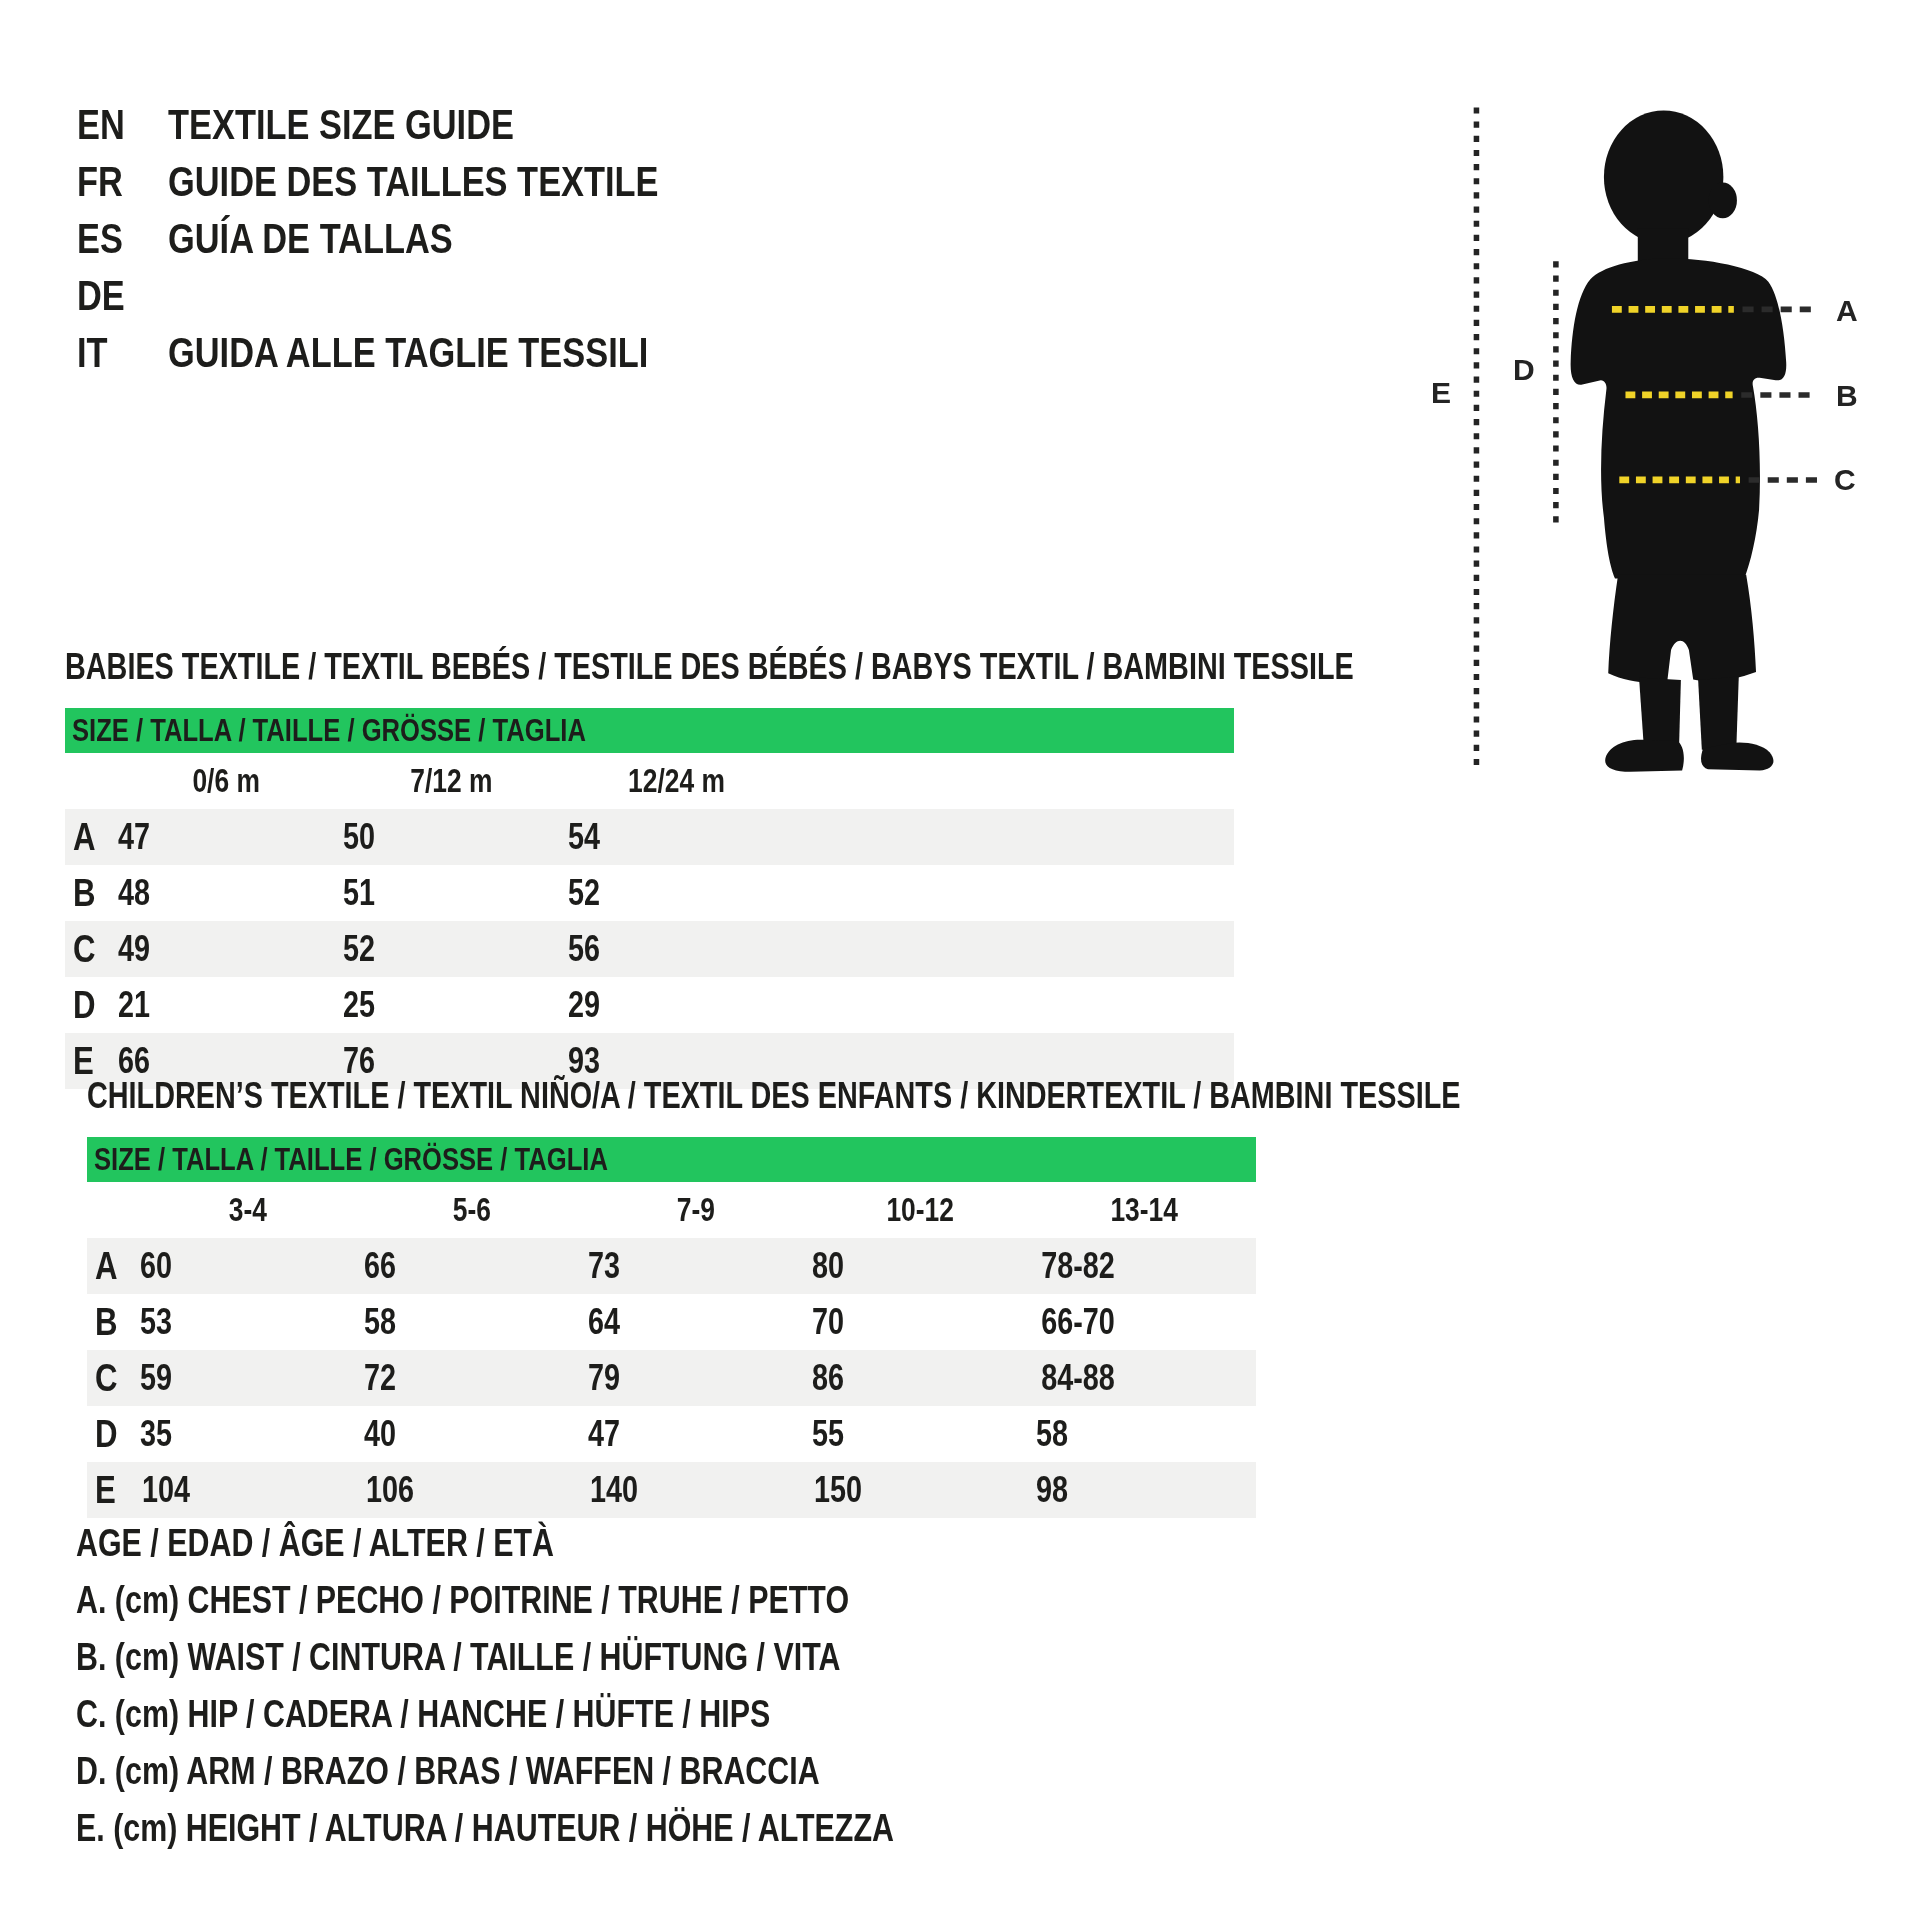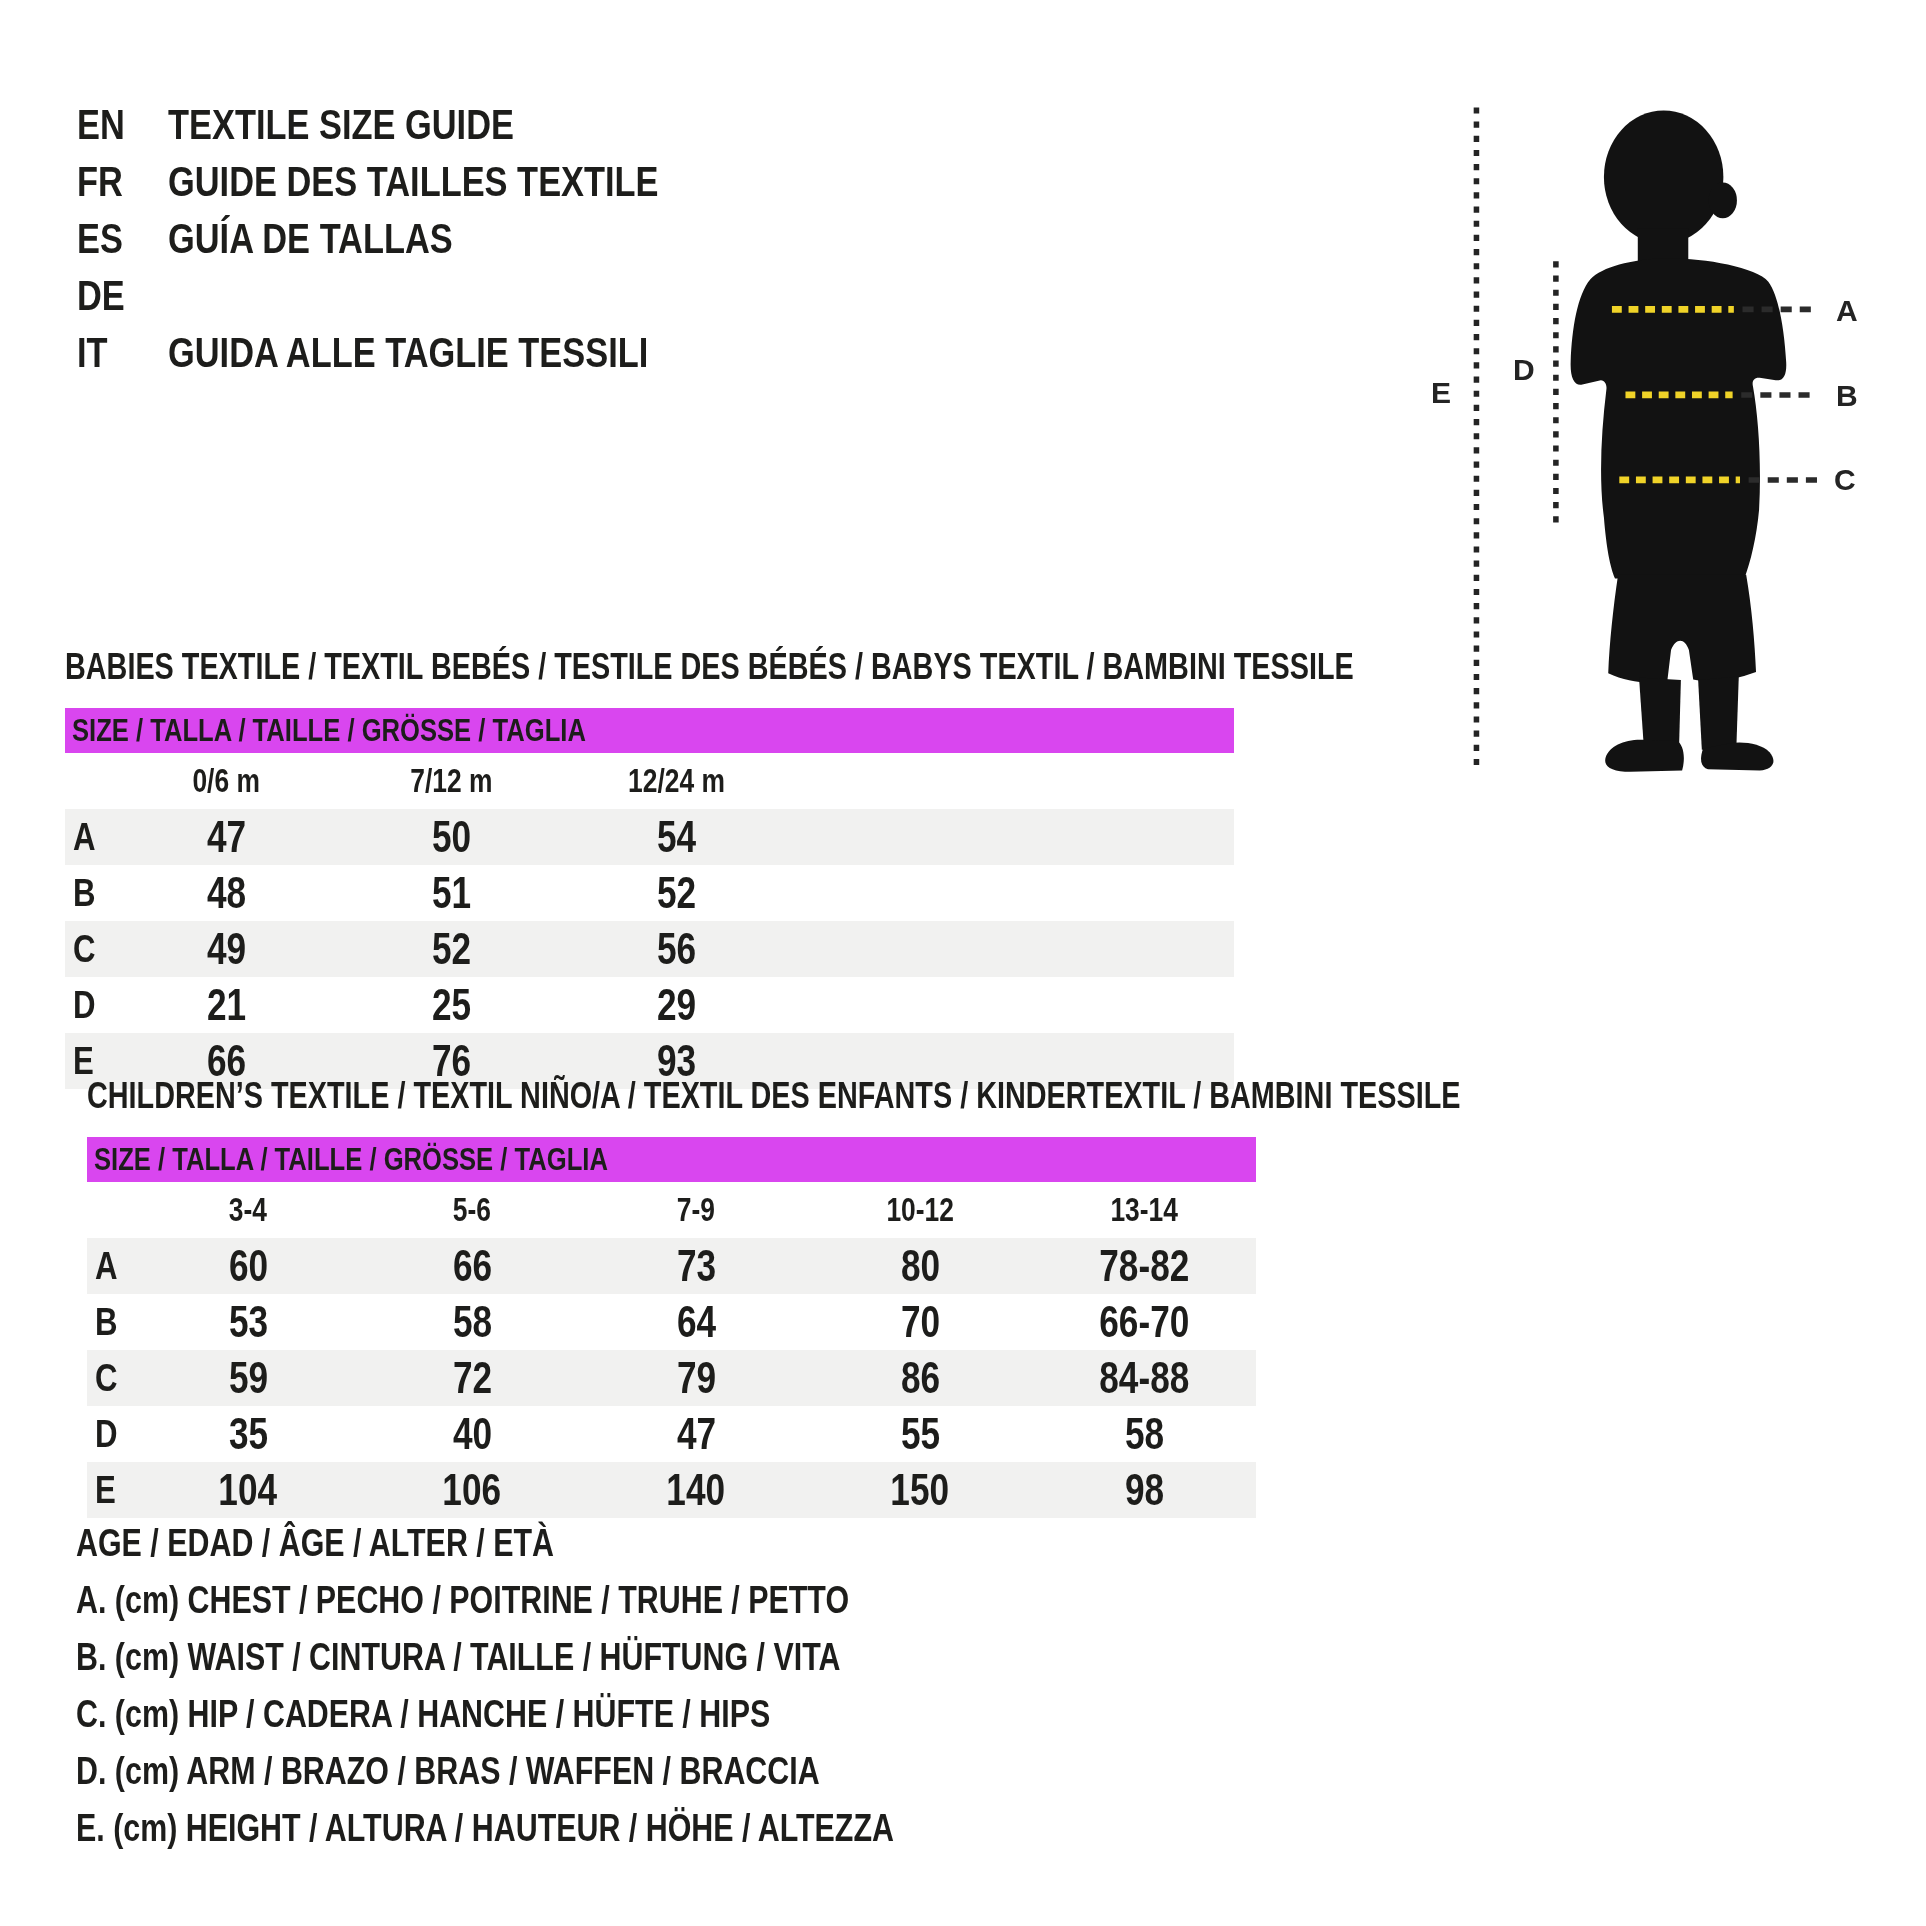--- a/index.html
+++ b/index.html
@@ -16,29 +16,29 @@
   .lang-block { position:absolute; left:77px; top:96px; }
   .lang-row   { display:flex; height:57px; align-items:center; }
   .lang-code  { width:91px; font-size:43px; font-weight:700; }
   .lang-title { font-size:43px; font-weight:700; }
 
   
   .table-section { position:absolute; left:65px; width:1169px; }
   .babies-section   { top:649px; }
   .children-section { top:1078px;margin-left:22px; }
   .table-title { margin:0 0 23.4px 0; font-size:36px; line-height:36px; font-weight:700; }
-  .size-header { height:45px; background:#d946ef; display:flex; align-items:center;
+  .size-header { height:45px; background:#22c55e; display:flex; align-items:center;
                  padding-left:6.8px; box-sizing:border-box; font-size:32px; font-weight:700; }
   .tgrid { width:100%; }
   .trow  { display:grid; height:56px; align-items:center; }
   .babies-section .trow   { grid-template-columns:49px 225px 225px 225px; }
   .children-section .trow { grid-template-columns:49px 224px 224px 224px 224px 224px; }
   .trow.shade { background:#f1f1f0; }
   .th-cell { font-size:33px; font-weight:700; text-align:center; }
-  .td-cell { font-size:44px; font-weight:700; text-align:center; }
+  .td-cell { font-size:36px; font-weight:700; }
   .row-label { font-size:39px; font-weight:700; text-align:left; padding-left:8px; }
 
   
   .legend { position:absolute; left:76px; top:1515px; }
   .legend-line { height:57px; line-height:57px; font-size:38px; font-weight:700; }
 
   
   .figure-svg { position:absolute; left:1405px; top:92px; width:521px; height:702px; }
   .fig-label { position:absolute; height:41px; line-height:41px;
                font-size:30px; font-weight:700; color:#242424; }

